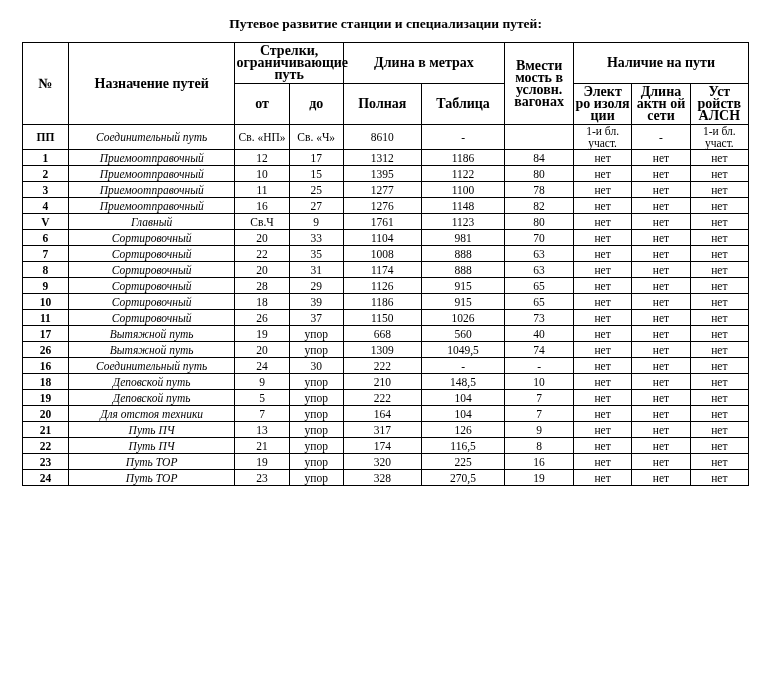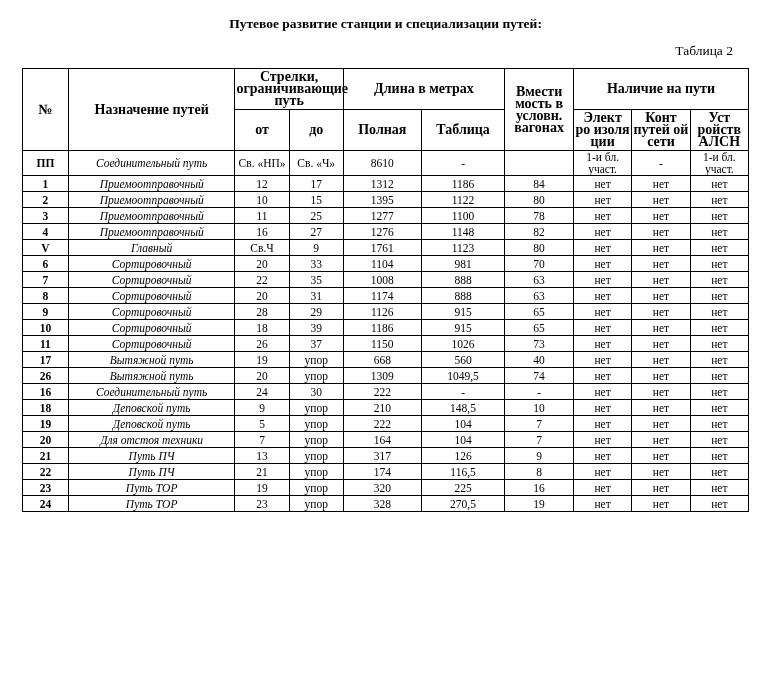--- a/index.html
+++ b/index.html
@@ -80,21 +80,20 @@
 </style>
 </head>
 <body>
 
 <div class="page">
 
   <div class="title-block">
     <span class="title-line">Путевое развитие станции и специализации путей:</span>
   </div>
 
-  <div class="table-caption">Таблица 2</div>
 
   <div class="table-wrap">
     <table class="main">
       <colgroup>
         <col class="col-n">
           <col class="col-purp">
           <col class="col-from">
           <col class="col-to">
         <col class="col-full">
           <col class="col-use">
@@ -111,21 +110,21 @@
           <th colspan="2">Длина в метрах</th>
           <th rowspan="2" class="wrap-cell">Вмести мость в условн. вагонах</th>
           <th colspan="3">Наличие на пути</th>
         </tr>
         <tr>
           <th>от</th>
           <th>до</th>
           <th>Полная</th>
           <th>Таблица</th>
           <th class="small-hdr">Элект ро изоля ции</th>
-          <th class="small-hdr">Конт путей ой сети</th>
+          <th class="small-hdr">Длина актн ой сети</th>
           <th class="small-hdr">Уст ройств АЛСН</th>
         </tr>
       </thead>
       <tbody id="tbody">
           <tr>
             <td class="num">ПП</td>
             <td class="purpose">Соединительный путь</td>
             <td class="wrap-cell">Св. «НП»</td>
             <td class="wrap-cell">Св. «Ч»</td>
             <td>8610</td>

